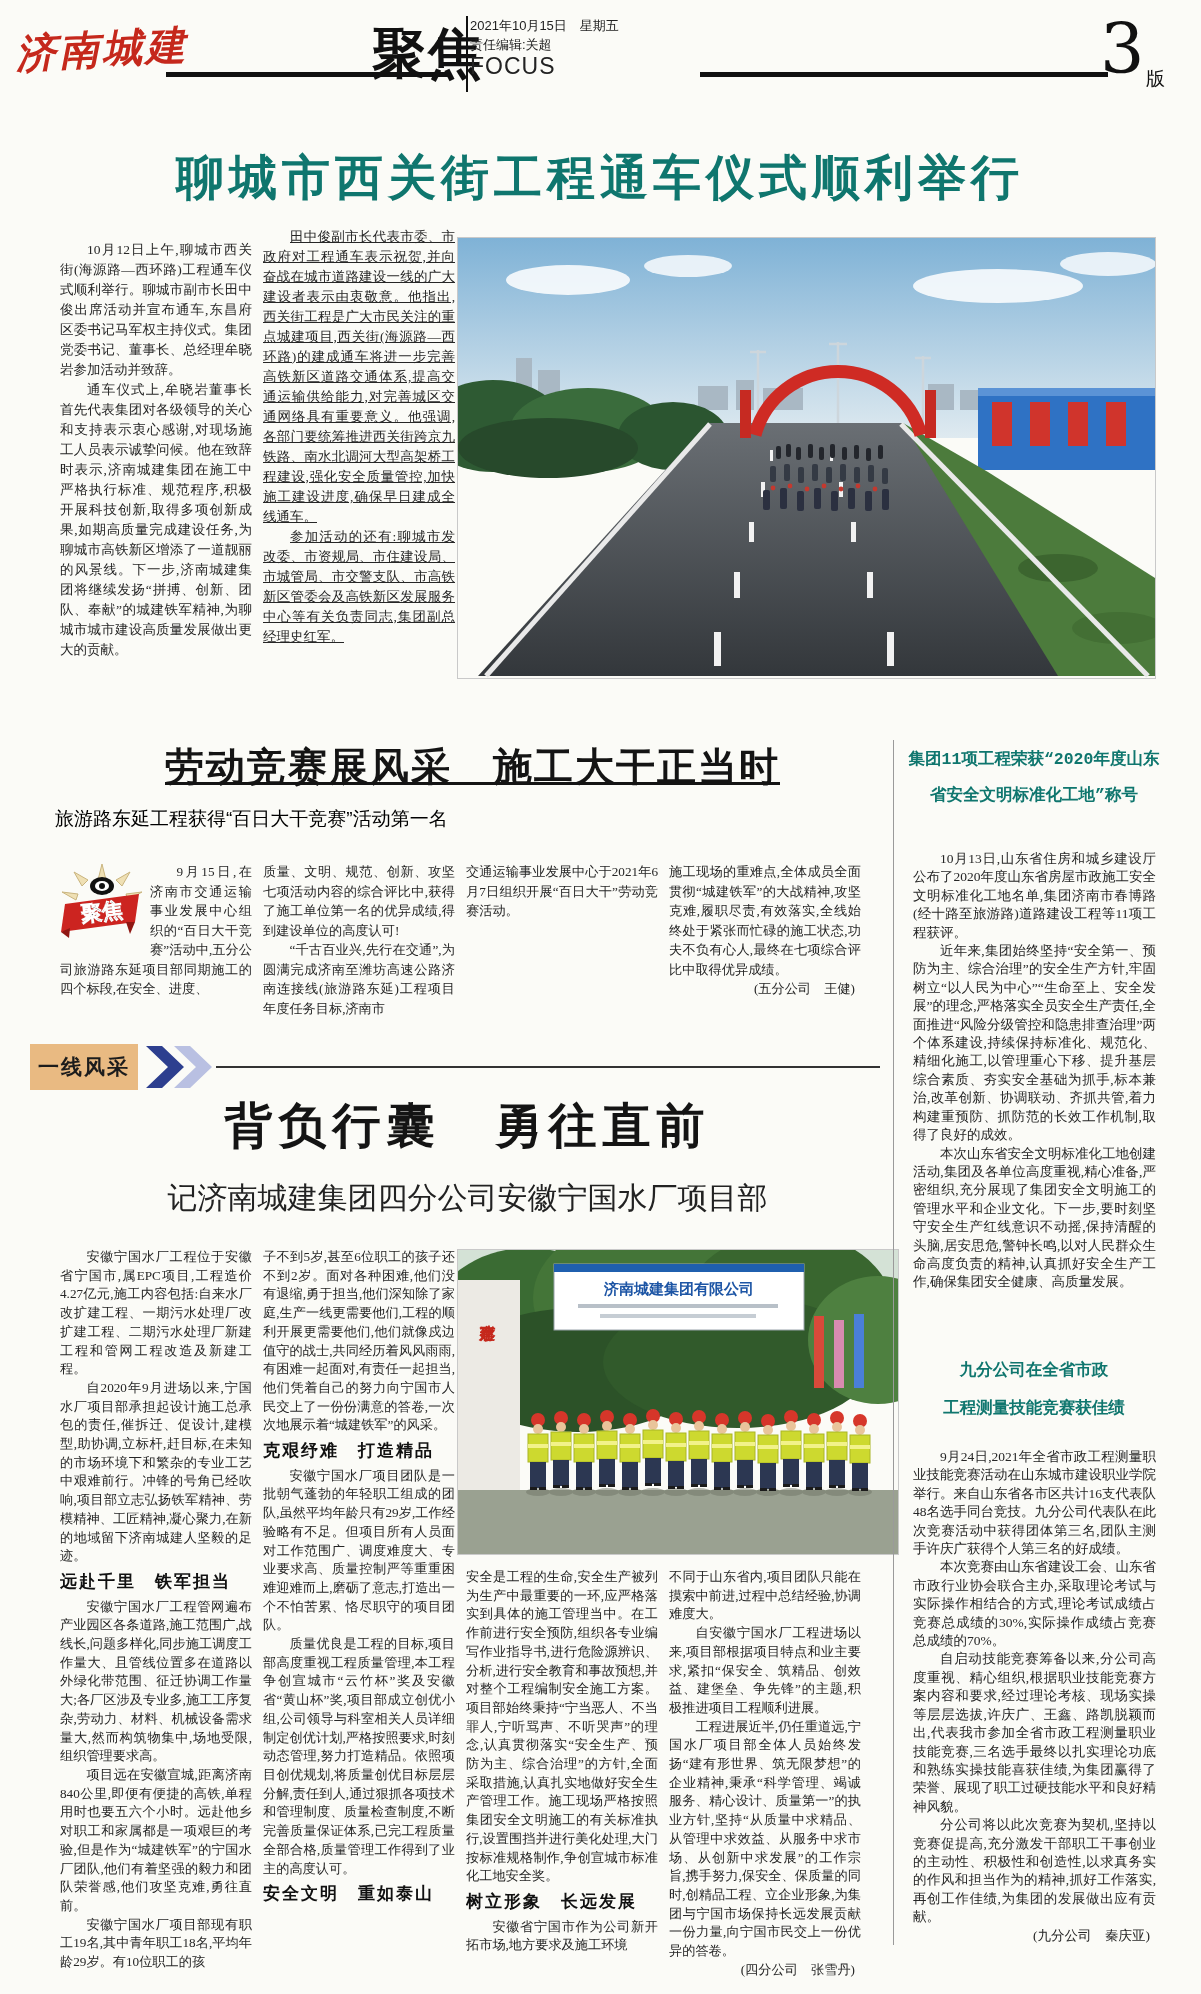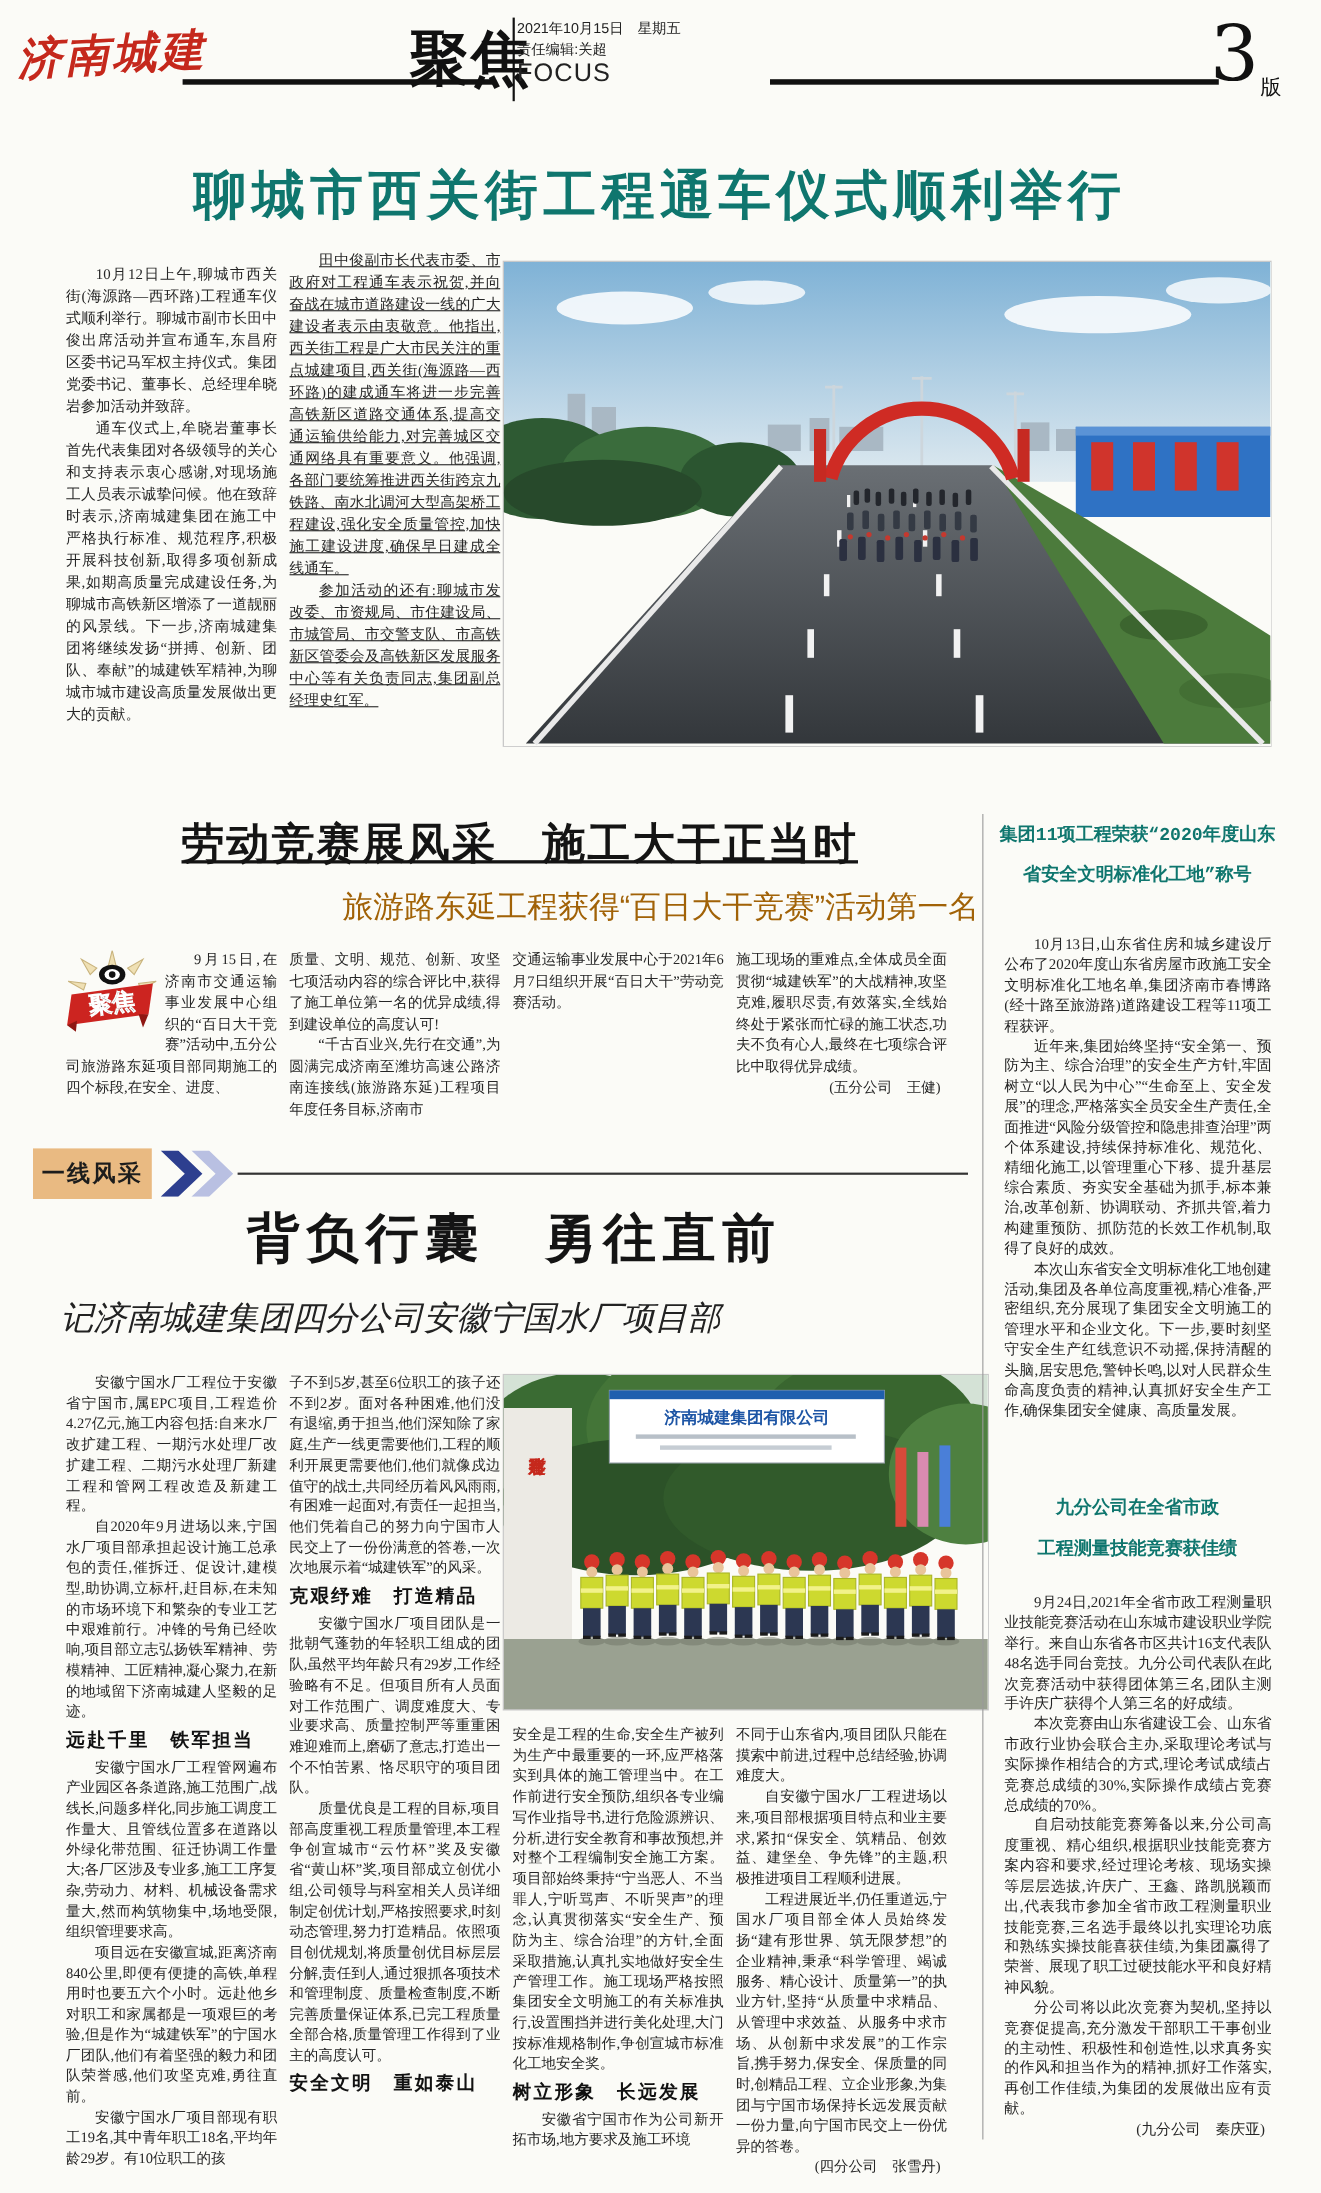--- a/index.html
+++ b/index.html
@@ -17,26 +17,26 @@
            font-family:"Liberation Sans","DejaVu Sans",sans-serif;}
   .hdr-mid .focus{font-size:23px;letter-spacing:1px;margin-top:3px;}
   .pagenum{left:1100px;top:14px;font-family:"DejaVu Serif",serif;font-size:70px;color:#111;line-height:1;}
   .pagesuffix{left:1146px;top:66px;font-size:19px;color:#111;}
 
   
   .h1{left:40px;top:146px;width:1120px;text-align:center;font-size:48px;font-weight:900;color:#0f766e;
       font-family:"Liberation Sans","DejaVu Sans",sans-serif;letter-spacing:5px;white-space:nowrap;}
   .h2{left:55px;top:740px;width:835px;text-align:center;font-size:39px;font-weight:900;color:#141414;
       font-family:"Liberation Sans","DejaVu Sans",sans-serif;letter-spacing:2px;white-space:nowrap;text-decoration:underline;}
-  .h2sub{left:55px;top:806px;width:835px;text-align:right;font-size:28px;color:#a16207;
+  .h2sub{left:55px;top:806px;width:835px;text-align:left;font-size:19px;color:#000000;
       font-family:"Liberation Sans","DejaVu Sans",sans-serif;white-space:nowrap;}
   .h3{left:55px;top:1094px;width:825px;text-align:center;font-size:48px;font-weight:900;color:#141414;
       font-family:"Liberation Sans","DejaVu Sans",sans-serif;letter-spacing:6px;white-space:nowrap;}
-  .h3sub{left:55px;top:1178px;width:825px;font-size:30px;color:#222;
-      font-family:"Liberation Sans","DejaVu Sans",sans-serif;white-space:nowrap;font-style:italic;}
+  .h3sub{left:55px;top:1178px;width:825px;text-align:center;font-size:30px;color:#222;
+      font-family:"Liberation Sans","DejaVu Sans",sans-serif;white-space:nowrap;}
 
   
   .col{overflow:hidden;text-align:justify;}
   .col p{margin:0;text-indent:2em;}
   .col p.cont{text-indent:0;}
   .a1col{font-size:13.5px;line-height:20px;width:192px;height:455px;}
   .a2col{font-size:13.2px;line-height:19.5px;width:192px;height:170px;}
   .a3col{font-size:13.2px;line-height:18.7px;width:192px;}
   .rcol{font-size:13.5px;line-height:18.4px;width:243px;}
   .sig{text-align:right;text-indent:0 !important;padding-right:6px;}

